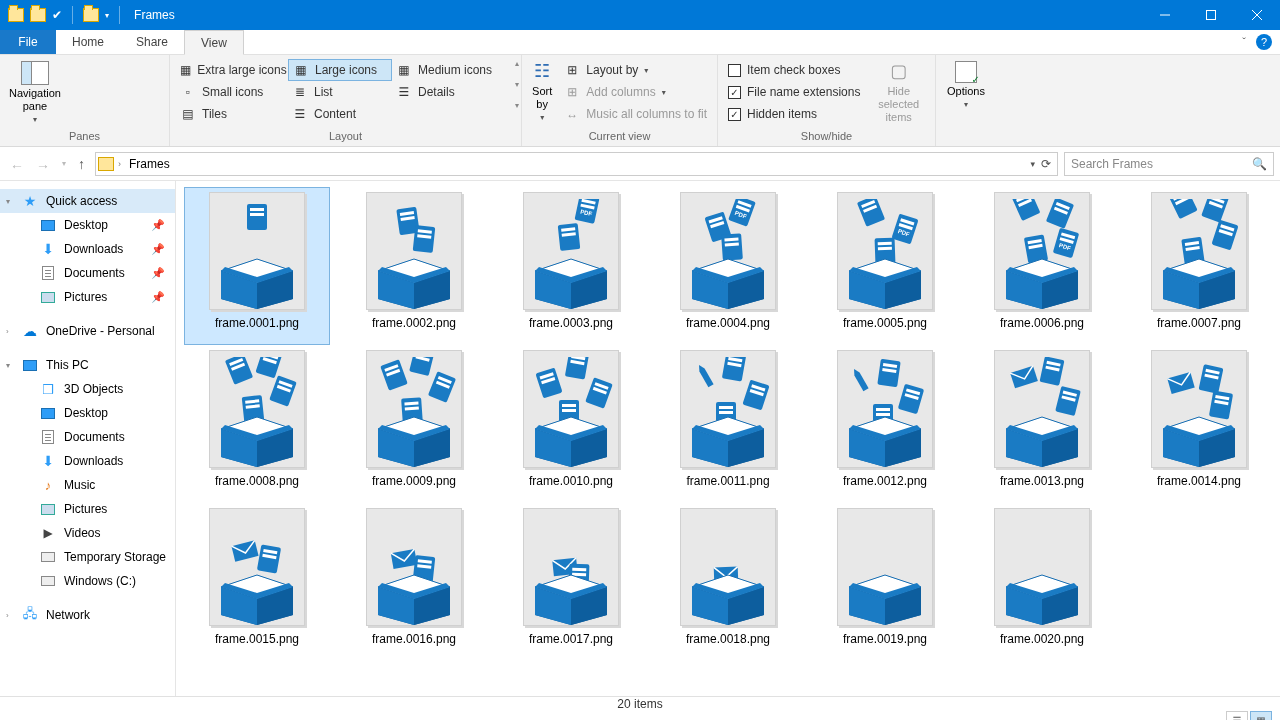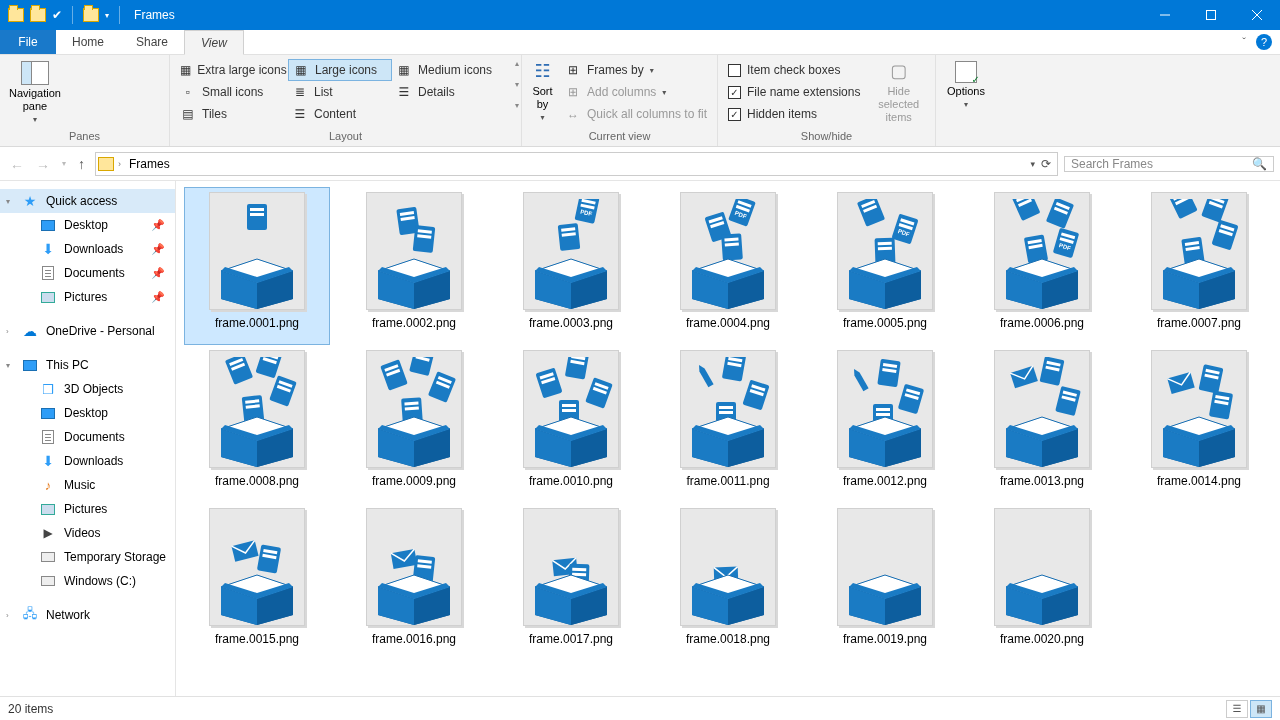--- a/index.html
+++ b/index.html
@@ -13,21 +13,21 @@
 .titlebar .qat .qat-sep { width: 1px; height: 18px; background: rgba(255,255,255,0.4); margin: 0 4px; }
 .titlebar .title { padding-left: 10px; font-size: 12px; }
 .titlebar .win-controls { margin-left: auto; display: flex; }
 .titlebar .win-btn { width: 46px; height: 30px; display: flex; align-items: center; justify-content: center; }
 .titlebar .win-btn svg { stroke: #fff; fill: none; }
 
 
 .tabsrow { height: 25px; background: #fff; display: flex; align-items: stretch; border-bottom: 1px solid #e1e1e1; position: relative; }
 .tabsrow .file-tab { width: 56px; background: #1979ca; color: #fff; display: flex; align-items: center; justify-content: center; font-size: 12px; }
 .tabsrow .tab { padding: 0 16px; display: flex; align-items: center; font-size: 12px; color: #444; }
-.tabsrow .tab.active { background: #f3f3f3; border: 1px solid #d0d0d0; border-bottom: 1px solid #f3f3f3; margin-bottom: -1px; font-style: italic; }
+.tabsrow .tab.active { background: #f3f3f3; border: 1px solid #d0d0d0; border-bottom: 1px solid #f3f3f3; margin-bottom: -1px; }
 .tabsrow .right { margin-left: auto; display: flex; align-items: center; gap: 10px; padding-right: 8px; }
 .tabsrow .help { width: 16px; height: 16px; border-radius: 50%; background: #0078d7; color: #fff; display: flex; align-items: center; justify-content: center; font-size: 11px; }
 
 
 .ribbon { height: 92px; background: #f3f3f3; border-bottom: 1px solid #dadada; display: flex; }
 .ribbon .group { border-right: 1px solid #e1e1e1; display: flex; flex-direction: column; }
 .ribbon .group .group-body { flex: 1; display: flex; align-items: flex-start; padding: 4px 6px 0 6px; gap: 4px; }
 .ribbon .group .group-label { text-align: center; font-size: 11px; color: #666; padding: 2px 0 4px; }
 .big-btn { display: flex; flex-direction: column; align-items: center; justify-content: flex-start; width: 58px; padding-top: 2px; font-size: 11px; text-align: center; line-height: 1.2; gap: 2px; }
 .nav-pane-icon { width: 28px; height: 24px; border: 1px solid #888; display: flex; }
@@ -49,21 +49,21 @@
 
 
 .navrow { height: 34px; display: flex; align-items: center; padding: 3px 6px; gap: 6px; border-bottom: 1px solid #e5e5e5; }
 .nav-arrows { display: flex; align-items: center; gap: 12px; color: #bbb; font-size: 14px; padding: 0 4px; }
 .nav-arrows .enabled { color: #555; }
 .addr { flex: 1; height: 24px; border: 1px solid #ccc; display: flex; align-items: center; padding: 0 2px; gap: 4px; }
 .addr .folder-icon { width: 16px; height: 14px; background: #ffe69b; border: 1px solid #d9a700; position: relative; }
 .addr .crumb { padding: 0 4px; font-size: 12px; }
 .addr .chev { color: #777; font-size: 9px; }
 .addr .end { margin-left: auto; display: flex; align-items: center; gap: 6px; padding-right: 4px; color: #555; }
-.searchbox { width: 210px; height: 16px; border: 1px solid #ccc; display: flex; align-items: center; padding: 0 6px; color: #888; justify-content: space-between; }
+.searchbox { width: 210px; height: 24px; border: 1px solid #ccc; display: flex; align-items: center; padding: 0 6px; color: #888; justify-content: space-between; }
 
 
 .body { display: flex; height: 515px; }
 .tree { width: 176px; border-right: 1px solid #e5e5e5; padding-top: 8px; overflow: hidden; }
 .tree .node { display: flex; align-items: center; height: 24px; padding-left: 22px; gap: 8px; font-size: 12px; position: relative; }
 .tree .node.child { padding-left: 40px; }
 .tree .node .pin { margin-left: auto; margin-right: 10px; color: #8a8a8a; font-size: 11px; }
 .tree .node.sel { background: #d8eaf9; }
 .tree .node .caret { position: absolute; left: 6px; color: #888; font-size: 8px; }
 .tree .spacer { height: 10px; }
@@ -85,21 +85,21 @@
 
 .files { flex: 1; padding: 6px 0 0 8px; overflow: hidden; }
 .file-grid { display: grid; grid-template-columns: repeat(7, 157px); grid-auto-rows: 158px; }
 .item { width: 146px; display: flex; flex-direction: column; align-items: center; padding: 4px; border: 1px solid transparent; }
 .item.sel { background: #cde8ff; border: 1px solid #7bb3e0; }
 .thumb { width: 96px; height: 118px; background: #e8e8e8; border: 1px solid #d0d0d0; box-shadow: 2px 2px 0 #d8d8d8; display: flex; align-items: flex-end; justify-content: center; position: relative; overflow: hidden; }
 .thumb svg { display: block; }
 .fname { font-size: 12px; padding-top: 6px; text-align: center; white-space: nowrap; }
 
 
-.status { height: 24px; border-top: 1px solid #e1e1e1; display: flex; align-items: center; padding: 0 8px; font-size: 12px; color: #333; }
+.status { height: 24px; border-top: 1px solid #e1e1e1; display: flex; align-items: center; padding: 0 8px; font-size: 12px; color: #333; flex-direction: column; }
 .status .views { margin-left: auto; display: flex; gap: 2px; }
 .status .vbtn { width: 22px; height: 18px; border: 1px solid #ccc; display: flex; align-items: center; justify-content: center; font-size: 10px; color: #555; }
 .status .vbtn.active { background: #cde6f7; border-color: #7bb3e0; }
 </style>
 </head>
 <body>
 
 <div class="titlebar">
   <div class="qat">
     <span class="folder-icon"></span>
@@ -206,31 +206,31 @@
   <div class="group" style="width:196px">
     <div class="group-body">
       <div class="big-btn" style="width:40px">
         <span style="font-size:18px;color:#2e6db4">☷</span>
         <span>Sort by</span>
         <span class="arrow-down">▾</span>
       </div>
       <div>
         <div class="small-row">
             <span class="mini-icon">⊞</span>
-            <span>Frames by</span>
+            <span>Layout by</span>
             <span class="arrow-down">▾</span>
           </div>
         <div class="small-row dim">
             <span class="mini-icon">⊞</span>
             <span>Add columns</span>
             <span class="arrow-down">▾</span>
           </div>
         <div class="small-row dim">
             <span class="mini-icon">↔</span>
-            <span>Quick all columns to fit</span>
+            <span>Music all columns to fit</span>
           </div>
       </div>
     </div>
     <div class="group-label">Current view</div>
   </div>
 
   <div class="group" style="width:218px">
     <div class="group-body">
       <div>
         <div class="small-row">

